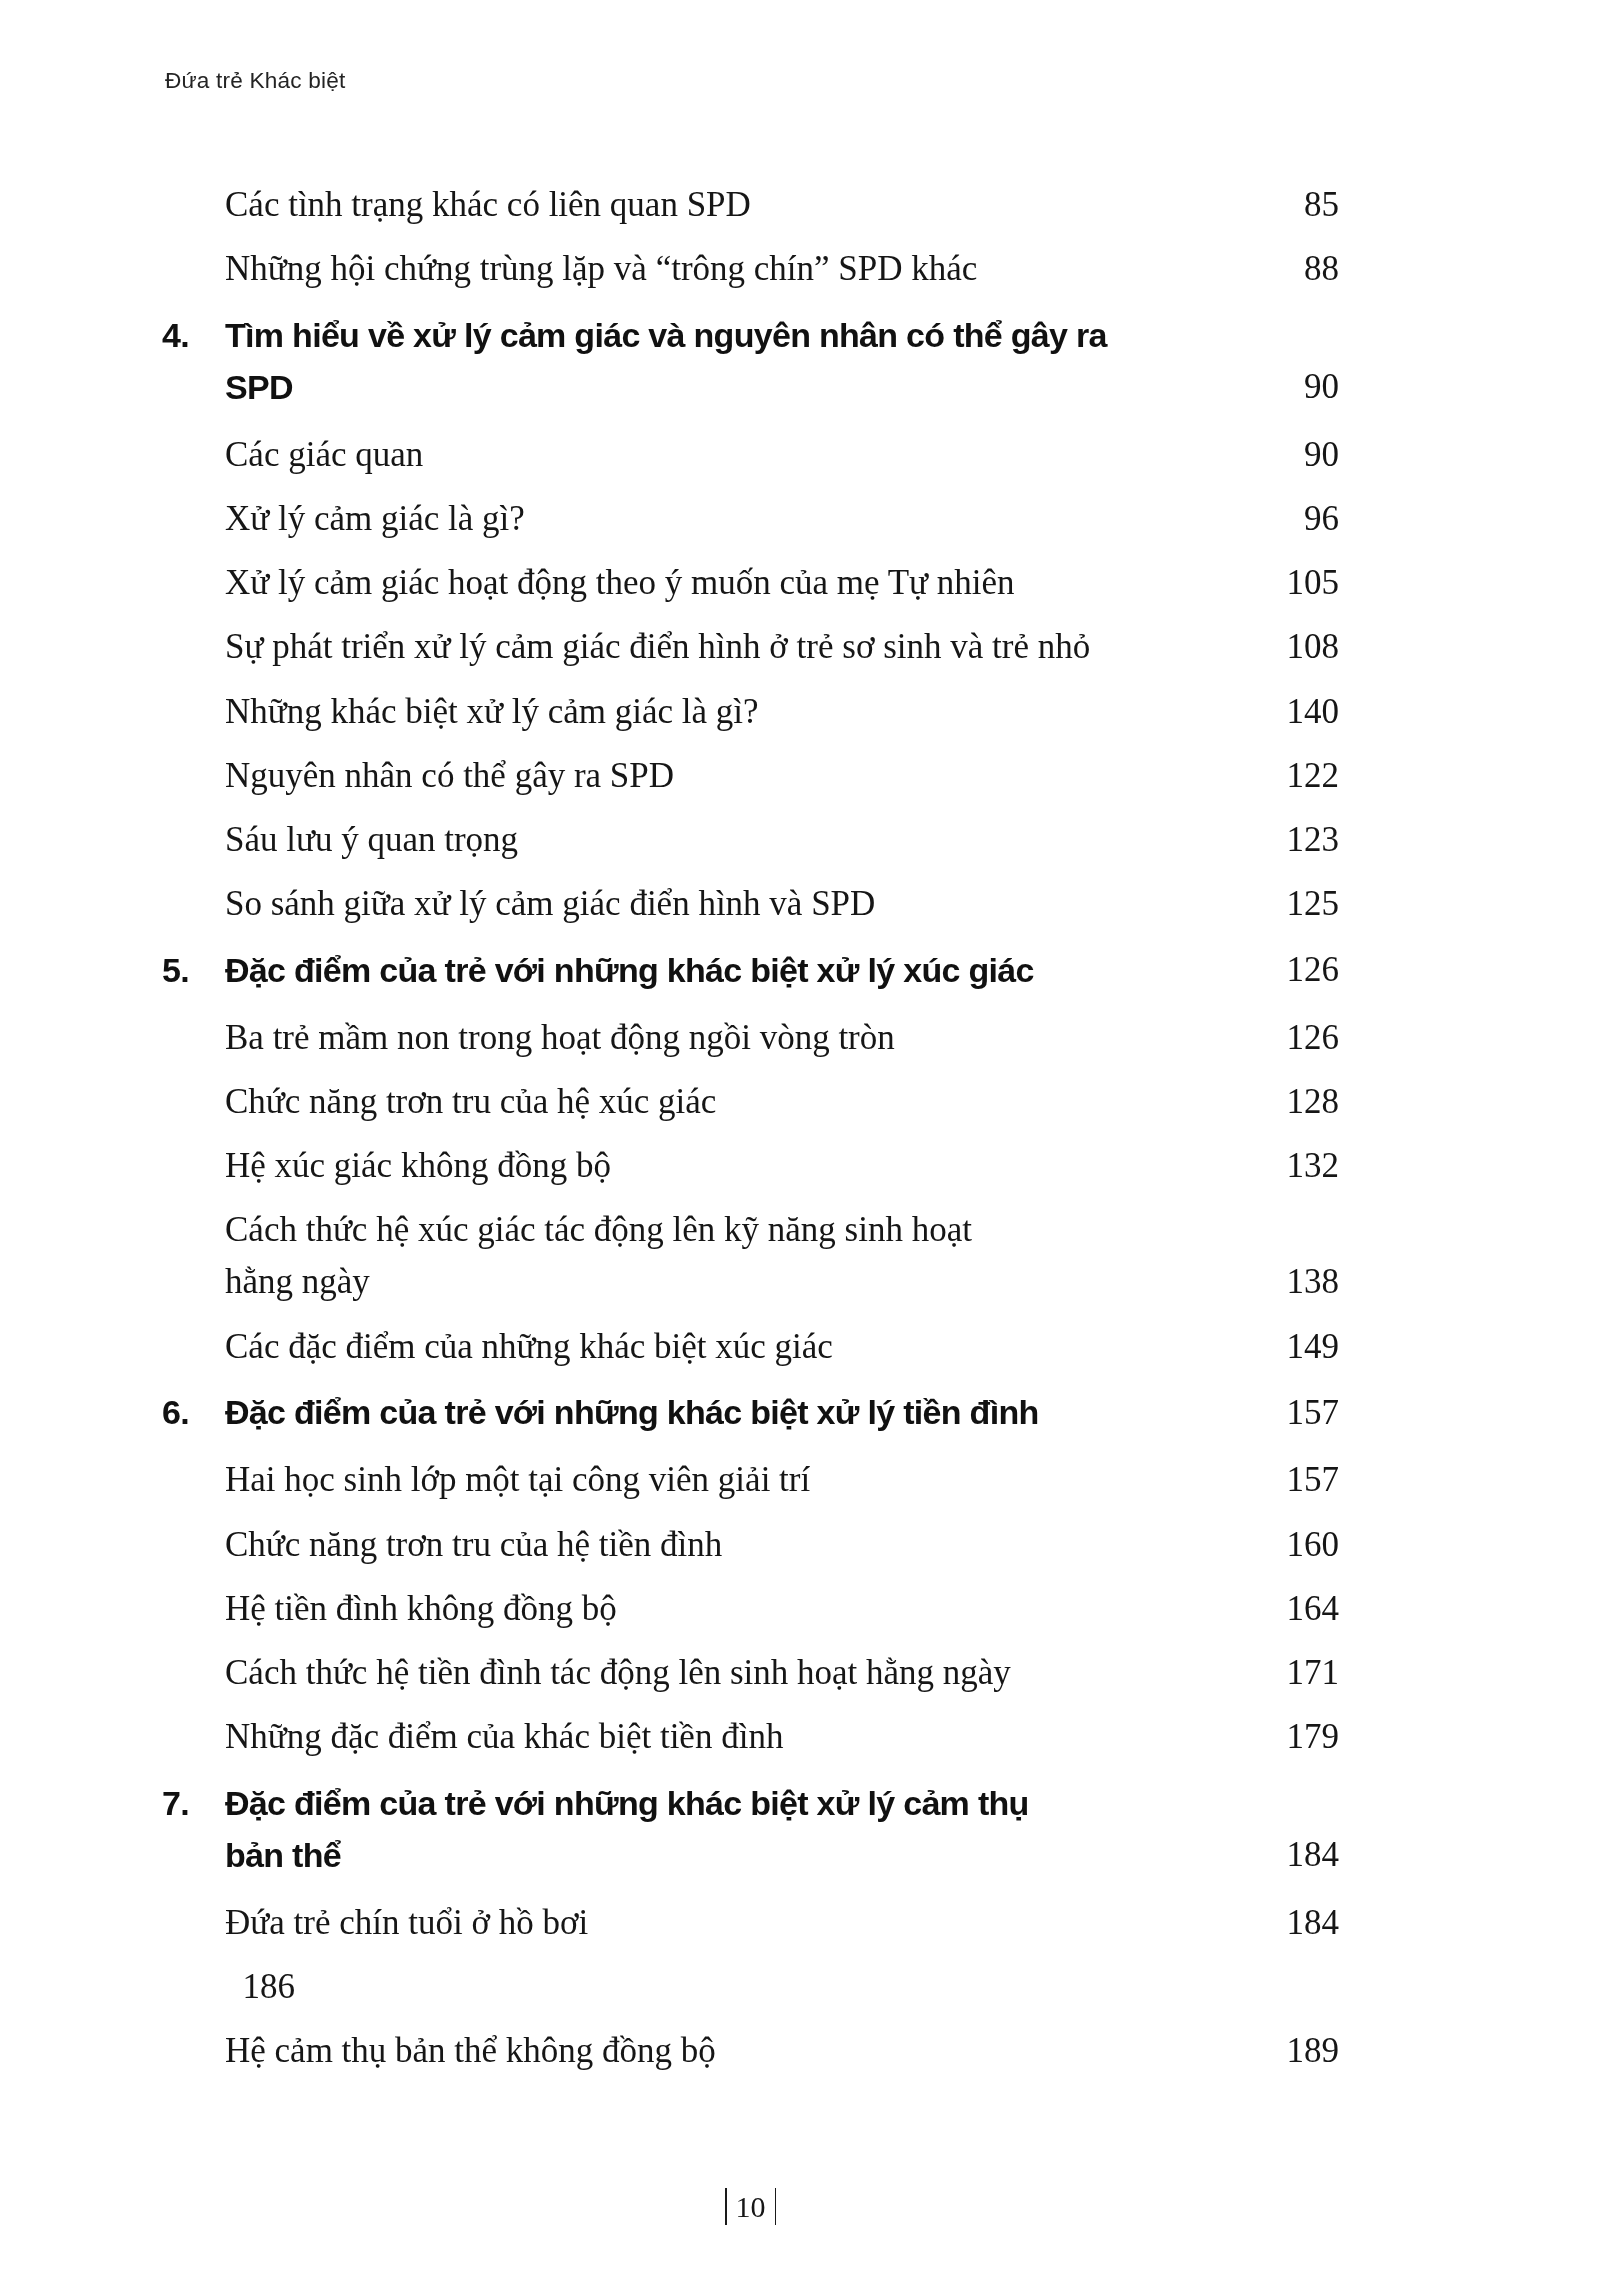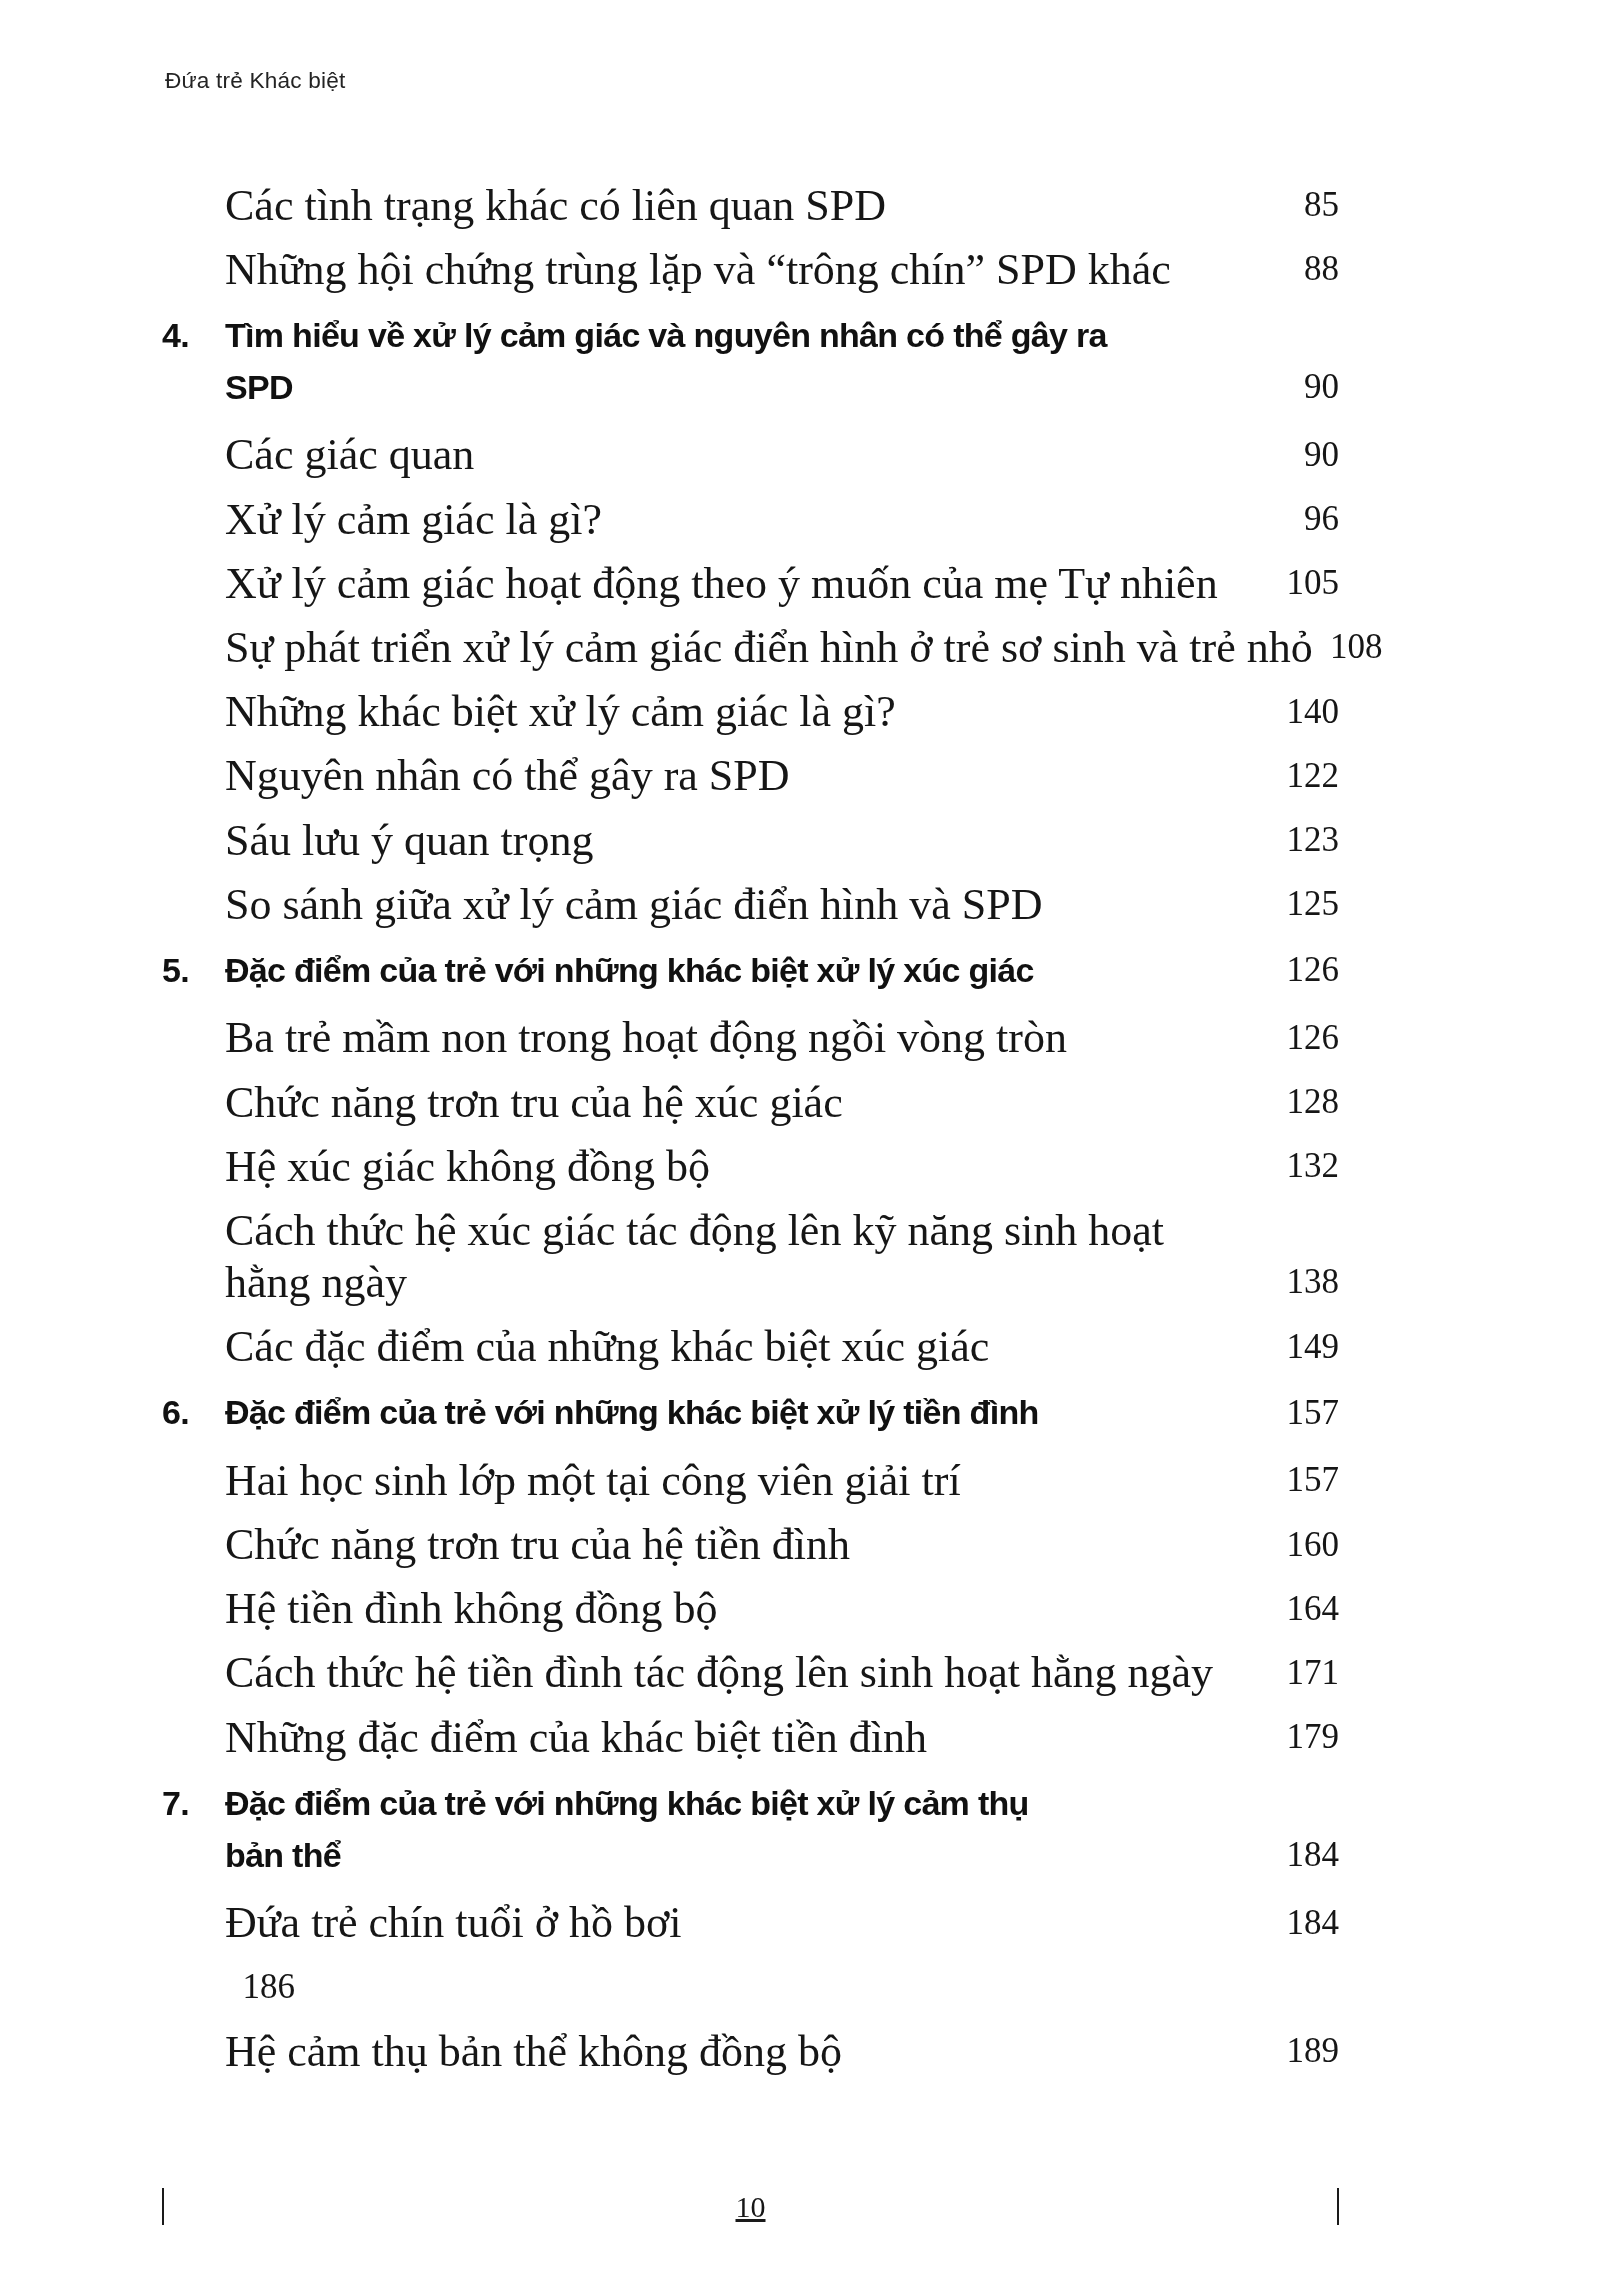--- a/index.html
+++ b/index.html
@@ -33,21 +33,21 @@
     padding-left: 63px;
     margin-bottom: 12.2px;
   }
   .entry .line {
     height: 52px;
     display: flex;
     align-items: center;
     justify-content: space-between;
   }
   .line-text {
-    font-size: 44px;
+    font-size: 35px;
     white-space: nowrap;
     color: #161616;
   }
   .page-num {
     font-family: "Liberation Serif", serif;
     font-weight: normal;
     font-size: 35px;
     margin-left: 17.4px;
     color: #161616;
     flex: none;
@@ -71,24 +71,23 @@
     height: 52px;
     display: flex;
     align-items: center;
   }
   .footer {
     position: absolute;
     top: 2188px;
     left: 162px;
     width: 1177px;
     display: flex;
-    justify-content: space-between;
+    justify-content: center;
     align-items: center;
     gap: 9px;
-    text-decoration: underline;
   }
   .footer .bar {
     width: 1.7px;
     height: 37px;
     background: #1a1a1a;
   }
   .footer .footer-page {
     font-size: 30px;
     color: #161616;
   }

